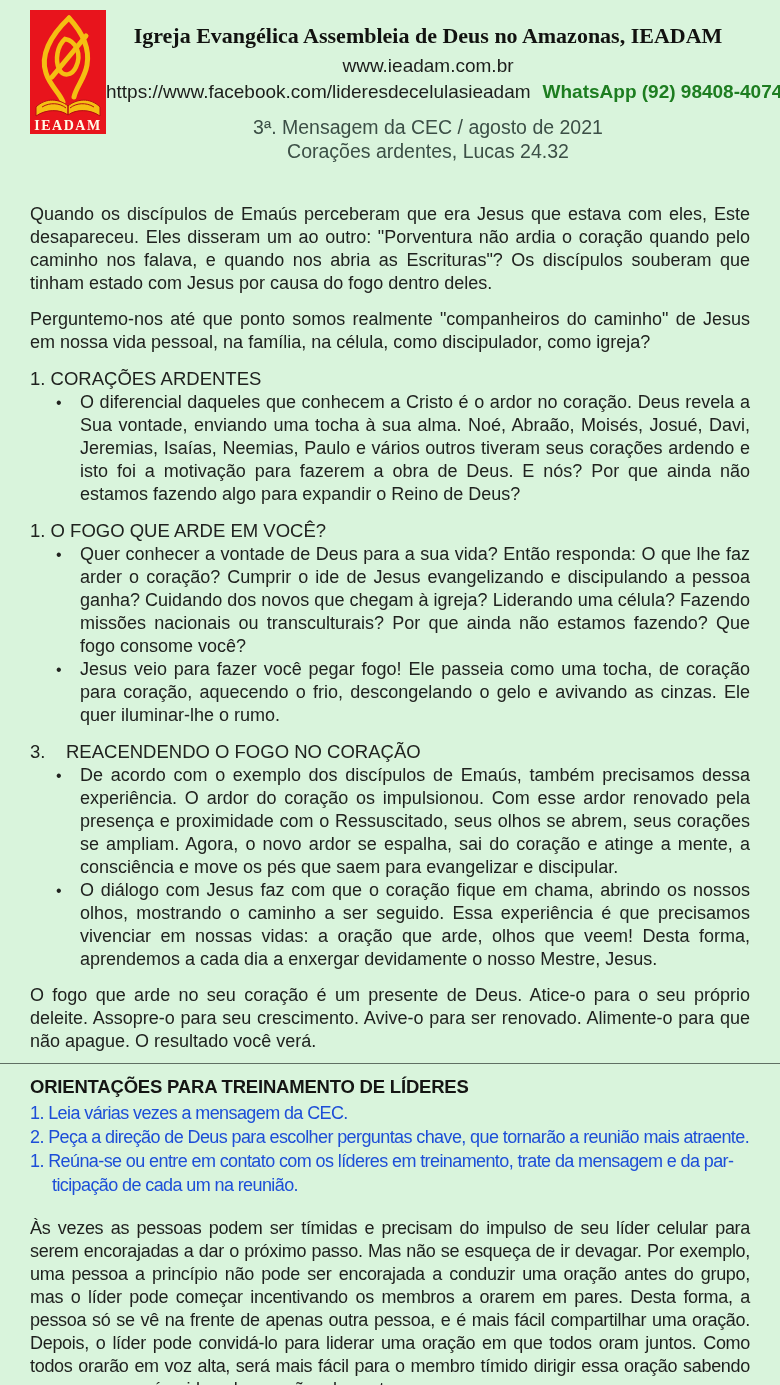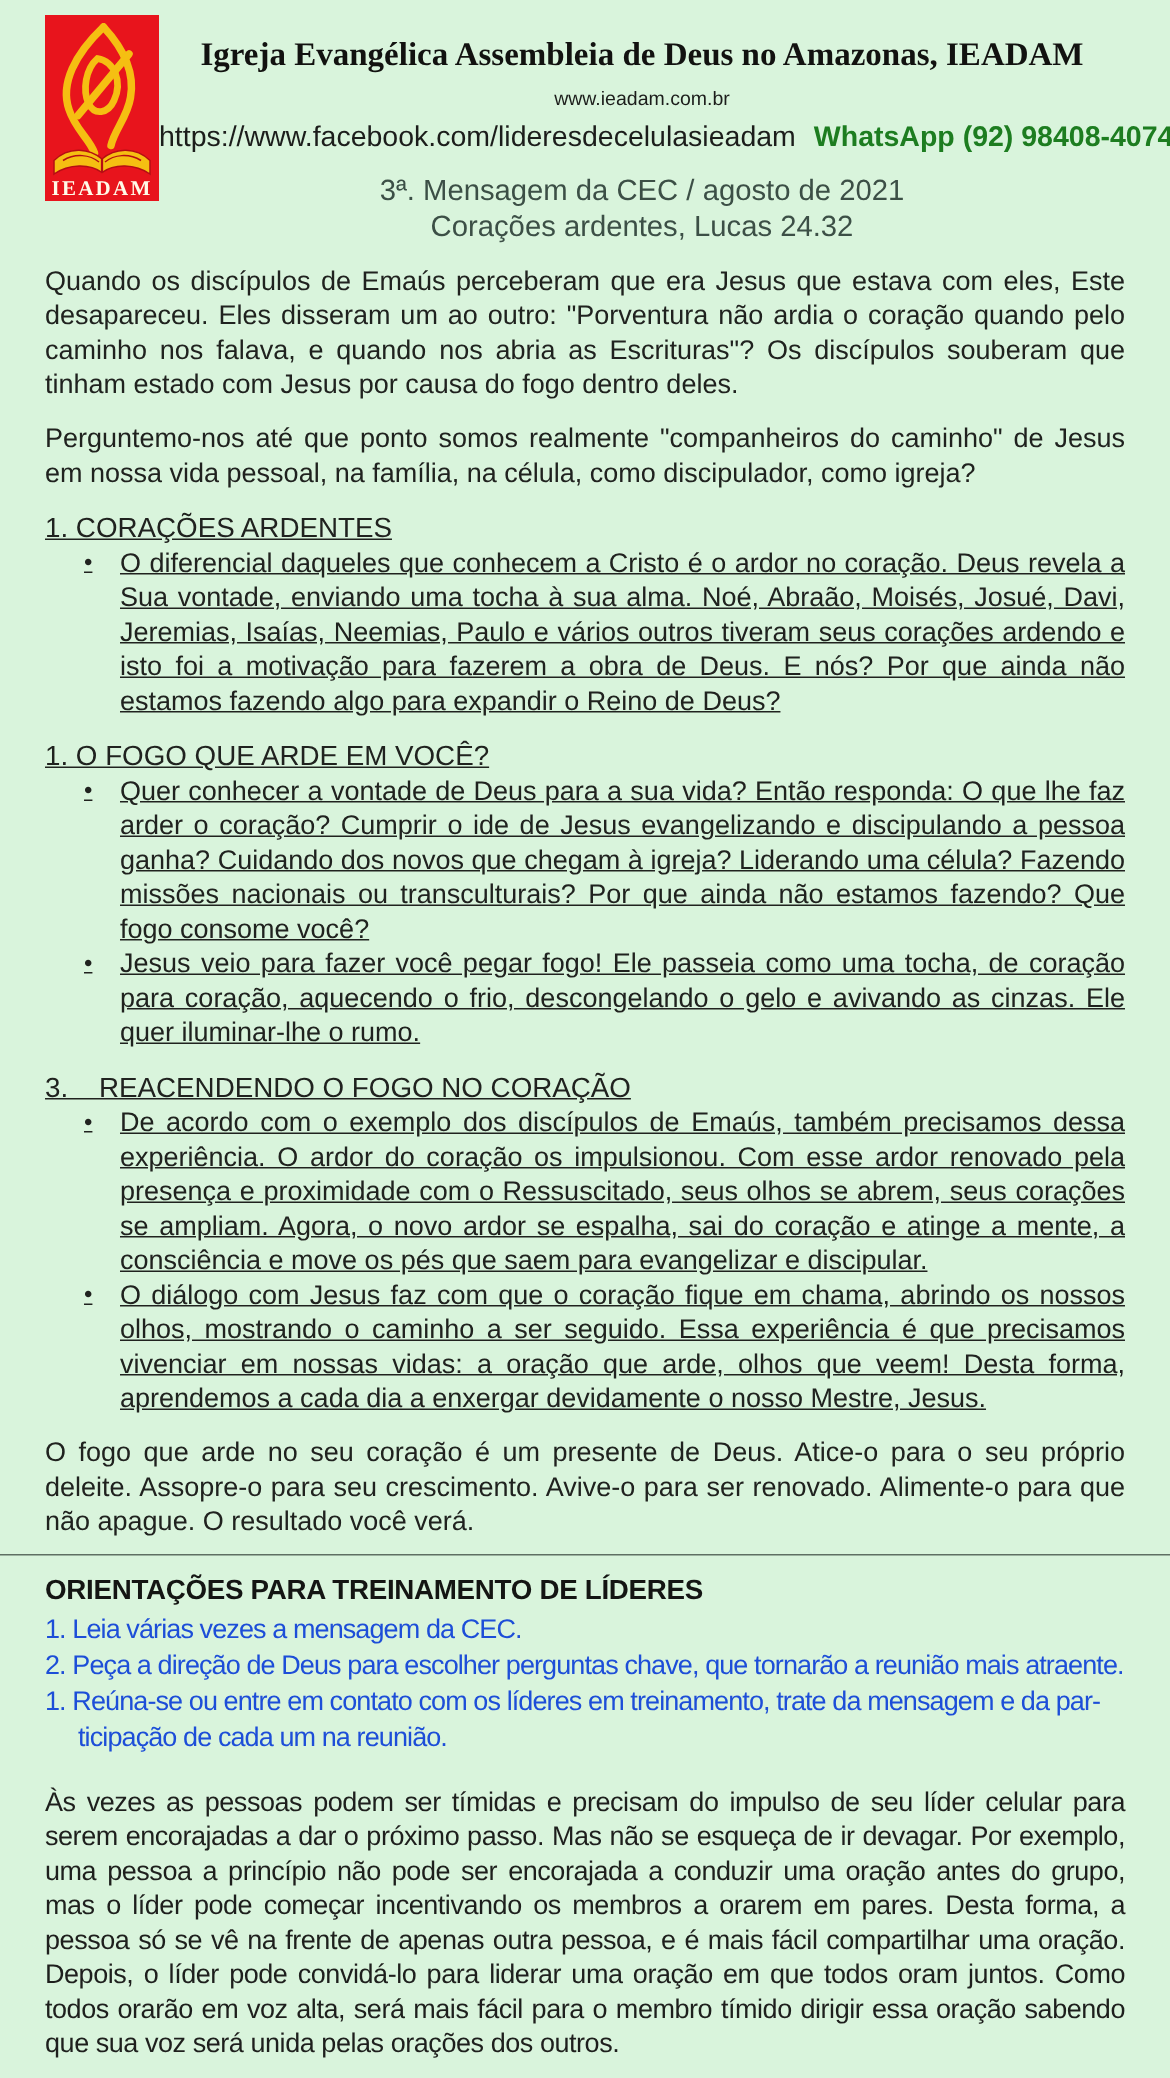--- a/index.html
+++ b/index.html
@@ -13,29 +13,29 @@
 
   
   .header { display: flex; align-items: flex-start; }
   .logo-box { flex: none; width: 76px; height: 140px; }
   .header-text { flex: 1; text-align: center; padding-top: 4px; min-width: 0; }
   .title {
     font-family: "Liberation Serif", "DejaVu Serif", serif;
     font-weight: bold; font-size: 22px; line-height: 28px;
     margin: 8px 0 4px 0; white-space: nowrap; color: #121210;
   }
-  .www-line { font-size: 13px; line-height: 23px; margin: 2px 0; color: #1c1d1b; text-align: center; }
+  .www-line { font-size: 19px; line-height: 23px; margin: 2px 0; color: #1c1d1b; text-align: center; }
   .fb-line { font-size: 19px; line-height: 23px; margin: 3px 0 0 0; color: #1c1d1b; white-space: nowrap; }
   .whatsapp { color: #1d7d20; font-weight: bold; margin-left: 12px; }
   .subtitle { margin-top: 12px; font-size: 19.5px; line-height: 24px; color: #3c4f46; }
 
   
-  .content { margin-top: 13px; font-size: 18px; line-height: 23px; text-align: justify; }
+  .content { margin-top: 40px; font-size: 18px; line-height: 23px; text-align: justify; }
   .content p { margin: 0 0 13px 0; }
-  .section { margin: 0 0 13px 0; text-decoration: underline; }
+  .section { margin: 0 0 13px 0; }
   .section-heading { font-size: 18.5px; line-height: 24px; margin: 0; font-weight: normal; }
   .bullet-item { display: flex; margin-left: 26px; }
   .bullet-dot { flex: none; width: 24px; font-size: 16px; line-height: 23px; }
   .bullet-text { flex: 1; text-align: justify; }
   .closing { margin-bottom: 0 !important; }
 
   
   .divider { border: none; border-top: 1.5px solid #5f6f63; margin: 10px -30px 12px -30px; }
   .orient-title { font-size: 18.5px; font-weight: bold; margin: 0 0 3px 0; color: #141513; letter-spacing: -0.2px; }
   .orient-item {

